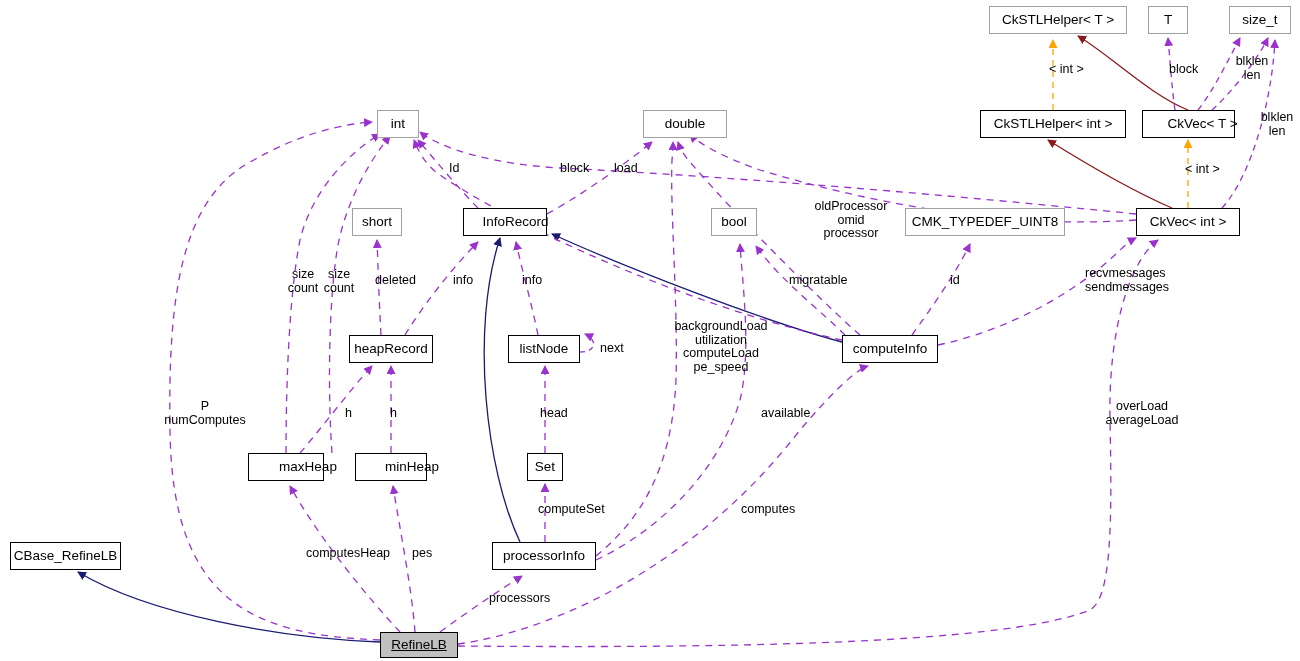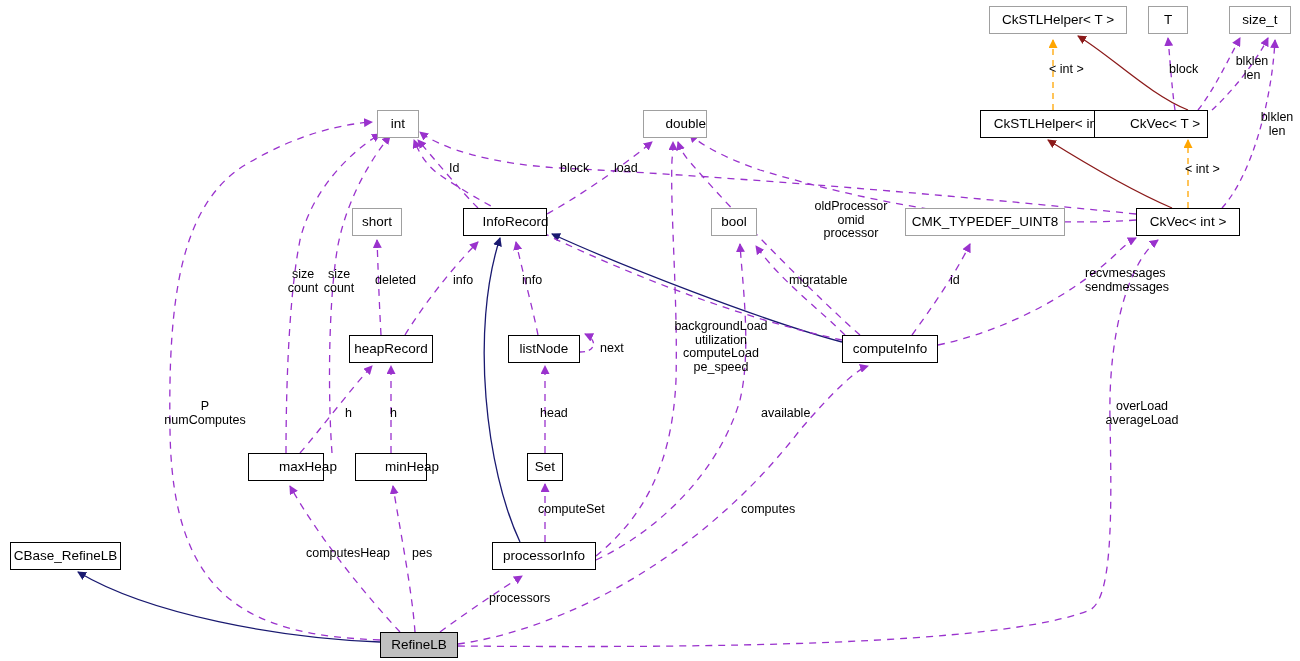--- a/index.html
+++ b/index.html
@@ -237,27 +237,27 @@
   </div>
   <div class="node" style="left:1148px;top:6px;width:40px;height:28px;">
     <span>T</span>
   </div>
   <div class="node" style="left:1229px;top:6px;width:62px;height:28px;">
     <span>size_t</span>
   </div>
   <div class="node cls" style="left:980px;top:110px;width:146px;height:28px;">
     <span>CkSTLHelper&lt; int &gt;</span>
   </div>
-  <div class="node cls" style="left:1094px;top:110px;width:114px;height:28px;padding-left:28px;">
+  <div class="node cls" style="left:1142px;top:110px;width:93px;height:28px;padding-left:28px;">
     <span>CkVec&lt; T &gt;</span>
   </div>
   <div class="node" style="left:377px;top:110px;width:42px;height:28px;">
     <span>int</span>
   </div>
-  <div class="node" style="left:643px;top:110px;width:64px;height:28px;justify-content:flex-end;">
+  <div class="node" style="left:643px;top:110px;width:84px;height:28px;">
     <span>double</span>
   </div>
   <div class="node" style="left:352px;top:208px;width:50px;height:28px;">
     <span>short</span>
   </div>
   <div class="node cls" style="left:463px;top:208px;width:84px;height:28px;padding-left:21px;">
     <span>InfoRecord</span>
   </div>
   <div class="node" style="left:711px;top:208px;width:46px;height:28px;">
     <span>bool</span>
@@ -285,21 +285,21 @@
   </div>
   <div class="node cls" style="left:527px;top:453px;width:36px;height:28px;">
     <span>Set</span>
   </div>
   <div class="node cls" style="left:10px;top:542px;width:111px;height:28px;">
     <span>CBase_RefineLB</span>
   </div>
   <div class="node cls" style="left:492px;top:542px;width:104px;height:28px;">
     <span>processorInfo</span>
   </div>
-  <div class="node focus" style="left:380px;top:632px;width:78px;height:26px;">
+  <div class="node focus" style="left:380px;top:632px;width:78px;height:26px;text-decoration:underline;">
     <span>RefineLB</span>
   </div>
 
   <div class="elabel left" style="left:1049px;top:63px;">&lt; int &gt;</div>
   <div class="elabel left" style="left:1169px;top:63px;">block</div>
   <div class="elabel" style="left:1224px;top:55px;width:56px;">blklen
 len</div>
   <div class="elabel" style="left:1254px;top:111px;width:46px;">blklen
 len</div>
   <div class="elabel left" style="left:1185px;top:163px;">&lt; int &gt;</div>

